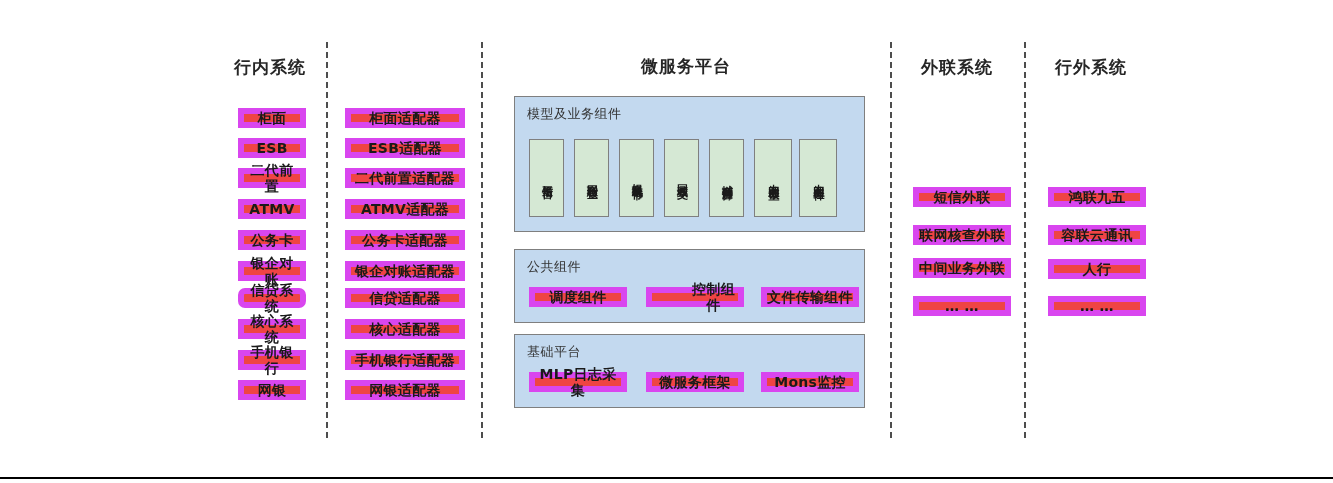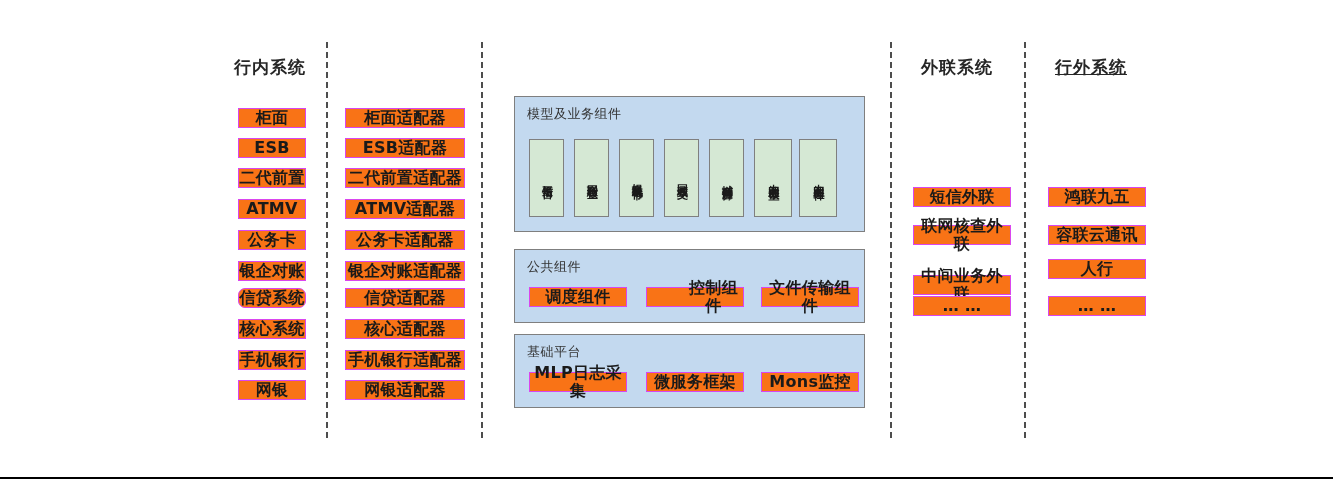--- a/index.html
+++ b/index.html
@@ -46,26 +46,26 @@
     font-weight: bold;
     color: #262626;
     letter-spacing: 1px;
     white-space: nowrap;
   }
 
   
   .node {
     position: absolute;
     box-sizing: border-box;
-    background: #f97316;
-    border: 1px solid #d946ef;
+    background: #ef4444;
+    border: 6px solid #d946ef;
     display: flex;
     align-items: center;
     justify-content: center;
-    font-size: 16px;
+    font-size: 14px;
     font-weight: bold;
     color: #1a1a1a;
     text-align: center;
     line-height: 1.15;
     letter-spacing: 0.3px;
   }
 
   
   .node-vert {
     position: absolute;
@@ -108,22 +108,23 @@
 <body>
 
 <div id="canvas">
 
   <div class="divider" style="left:326px;"></div>
   <div class="divider" style="left:481px;"></div>
   <div class="divider" style="left:890px;"></div>
   <div class="divider" style="left:1024px;"></div>
 
   <div class="col-title" style="left:215px; top:56px; width:110px;">行内系统</div>
+  <div class="col-title" style="left:485px; top:55px; width:402px;">微服务平台</div>
   <div class="col-title" style="left:893px; top:56px; width:128px;">外联系统</div>
-  <div class="col-title" style="left:1027px; top:56px; width:128px;text-decoration:underline;">行外系统</div>
+  <div class="col-title" style="left:1027px; top:56px; width:128px;">行外系统</div>
 
   <div class="node" style="left:238px; top:108px; width:68px; height:20px;">柜面</div>
   <div class="node" style="left:238px; top:138px; width:68px; height:20px;">ESB</div>
   <div class="node" style="left:238px; top:168px; width:68px; height:20px;">二代前置</div>
   <div class="node" style="left:238px; top:199px; width:68px; height:20px;">ATMV</div>
   <div class="node" style="left:238px; top:230px; width:68px; height:20px;">公务卡</div>
   <div class="node" style="left:238px; top:261px; width:68px; height:20px;">银企对账</div>
   <div class="node" style="left:238px; top:288px; width:68px; height:20px;border-radius:7px;">信贷系统</div>
   <div class="node" style="left:238px; top:319px; width:68px; height:20px;">核心系统</div>
   <div class="node" style="left:238px; top:350px; width:68px; height:20px;">手机银行</div>
@@ -174,21 +175,21 @@
 
   <div class="panel" style="left:514px; top:334px; width:351px; height:74px;">
     <div class="panel-title">基础平台</div>
   </div>
   <div class="node" style="left:529px; top:372px; width:98px; height:20px;">MLP日志采集</div>
   <div class="node" style="left:646px; top:372px; width:98px; height:20px;">微服务框架</div>
   <div class="node" style="left:761px; top:372px; width:98px; height:20px;">Mons监控</div>
 
   <div class="node" style="left:913px; top:187px; width:98px; height:20px;">短信外联</div>
   <div class="node" style="left:913px; top:225px; width:98px; height:20px;">联网核查外联</div>
-  <div class="node" style="left:913px; top:275px; width:98px; height:20px;">中间业务外联</div>
+  <div class="node" style="left:913px; top:258px; width:98px; height:20px;">中间业务外联</div>
   <div class="node" style="left:913px; top:296px; width:98px; height:20px;">… …</div>
 
   <div class="node" style="left:1048px; top:187px; width:98px; height:20px;">鸿联九五</div>
   <div class="node" style="left:1048px; top:225px; width:98px; height:20px;">容联云通讯</div>
   <div class="node" style="left:1048px; top:259px; width:98px; height:20px;">人行</div>
   <div class="node" style="left:1048px; top:296px; width:98px; height:20px;">… …</div>
 
   <div class="bottom-rule"></div>
 
 </div>

